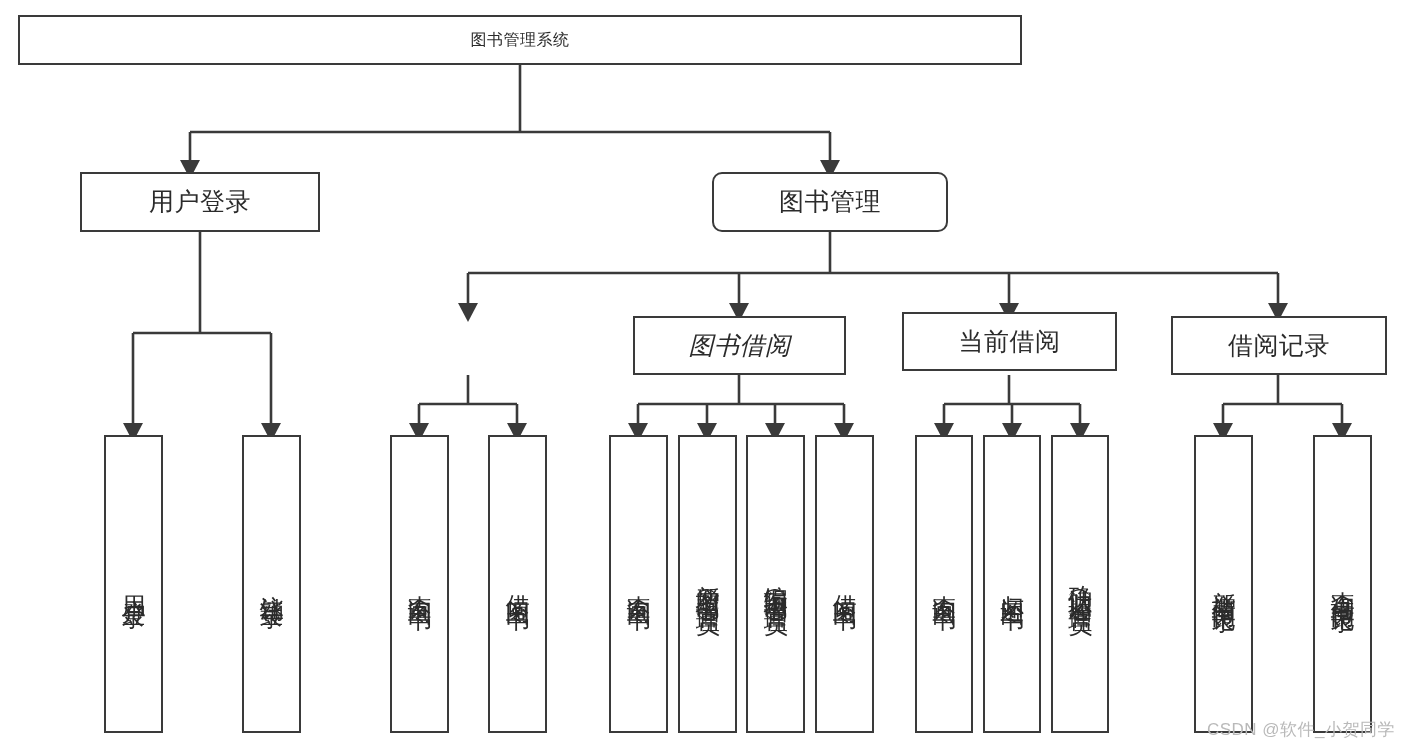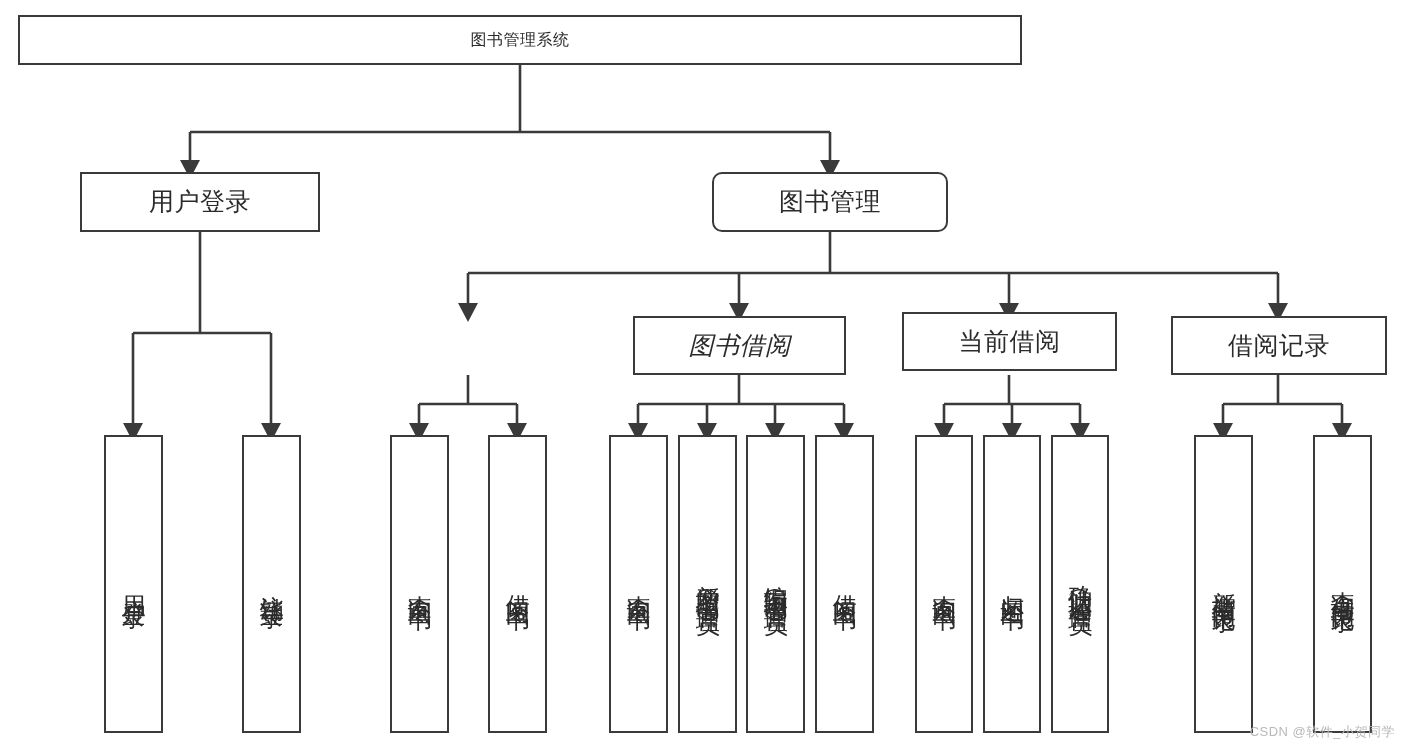--- a/index.html
+++ b/index.html
@@ -62,21 +62,21 @@
     font-size: 24px;
     line-height: 1.18;
     letter-spacing: 4px;
     text-align: center;
     max-height: 100%;
   }
   .watermark {
     position: absolute;
     right: 10px;
     bottom: 6px;
-    font-size: 13px;
+    font-size: 17px;
     color: #b9b9b9;
     letter-spacing: 0.5px;
     white-space: nowrap;
     pointer-events: none;
   }
 </style>
 </head>
 <body>
 
 <div id="diagram-root">

